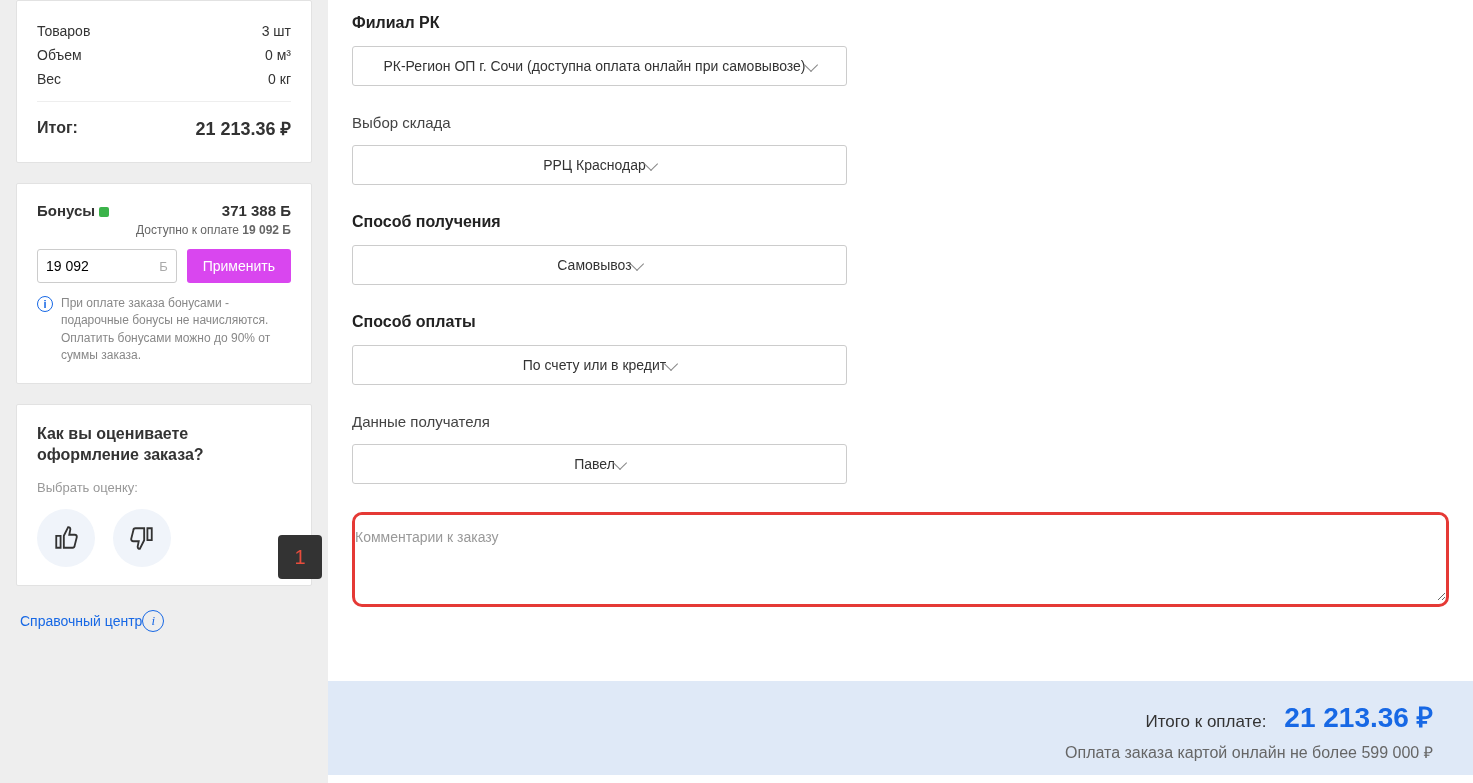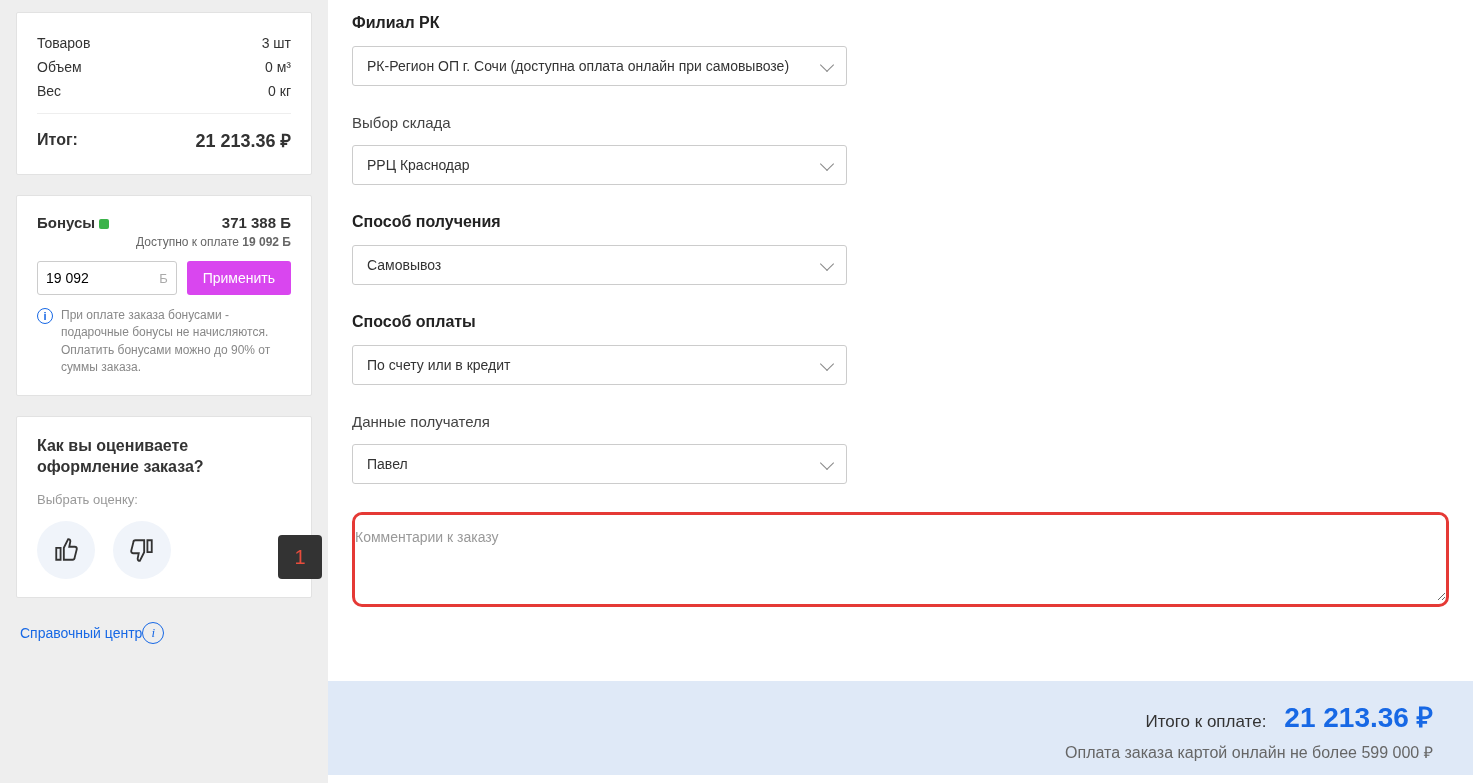--- a/index.html
+++ b/index.html
@@ -10,21 +10,21 @@
     color: #333;
   }
   .page {
     display: flex;
     width: 1473px;
     min-height: 783px;
     position: relative;
   }
   .sidebar {
     width: 328px;
-    padding: 12px 16px;
+    padding: 0 16px;
     flex-shrink: 0;
   }
   .card {
     background: #fff;
     border: 1px solid #e2e2e2;
     border-radius: 2px;
     margin-bottom: 20px;
     padding: 18px 20px;
   }
   .summary-row {
@@ -96,21 +96,21 @@
   }
 
   .main {
     flex:1; background:#fff; position:relative; padding: 0 24px 0 24px;
   }
   .form-group { margin-bottom: 28px; }
   .form-label { font-weight:600; font-size:16px; margin-bottom:14px; display:block; color:#222; }
   .form-label-light { font-weight:400; font-size:15px; margin-bottom:14px; display:block; color:#444; }
   .select {
     width: 495px; height:40px; border:1px solid #ccc; border-radius:3px; background:#fff;
-    display:flex; align-items:center; justify-content:space-between; padding:0 14px; font-size:14px; color:#333; cursor:pointer;
+    display:flex; align-items:center; justify-content:center; padding:0 14px; font-size:14px; color:#333; cursor:pointer;
   }
   .chevron {
     width:10px;height:10px;border-right:1.5px solid #888;border-bottom:1.5px solid #888;transform:rotate(45deg);margin-top:-3px;
   }
   .callout-marker {
     position:absolute; width:44px;height:44px;background:#333;color:#e74c3c;display:flex;align-items:center;justify-content:center;font-size:20px;border-radius:4px;
     left:-50px;top:535px;z-index:5;
   }
   .comment-box {
     border:3px solid #e53935; border-radius:10px; padding:0; position:relative;

